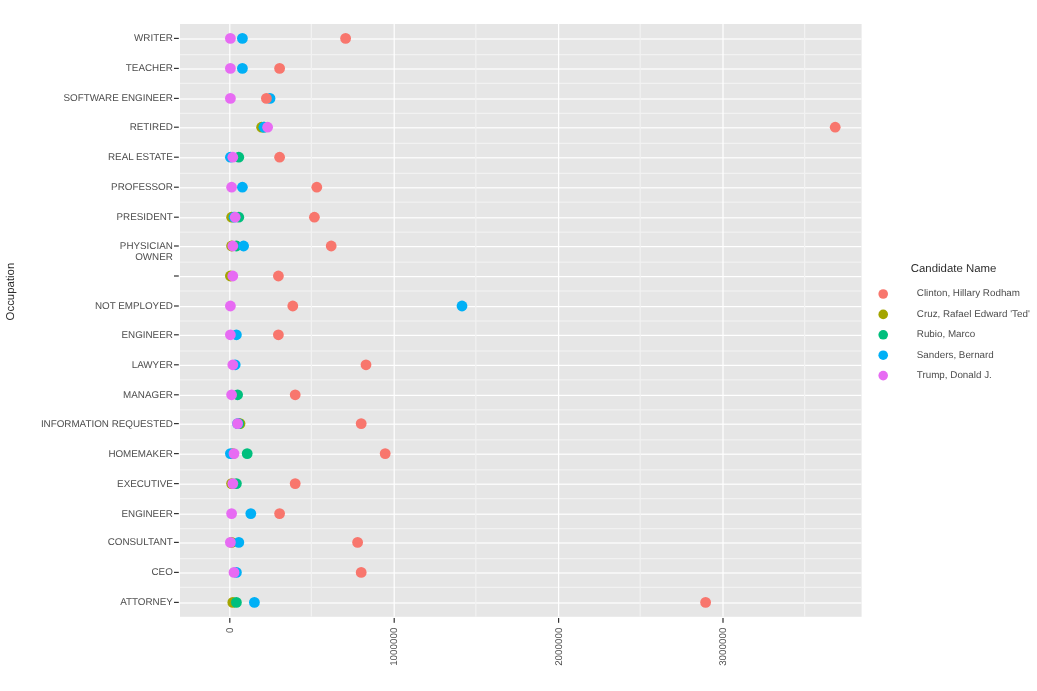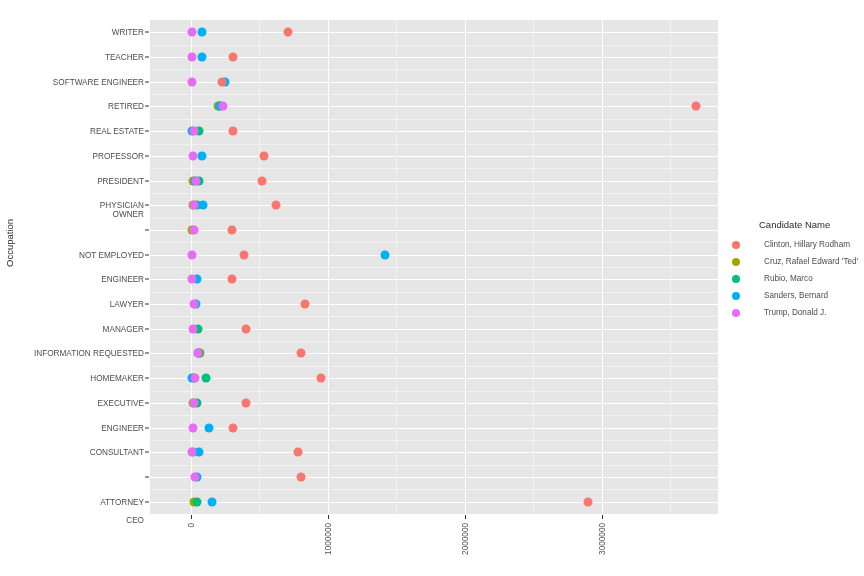--- a/index.html
+++ b/index.html
@@ -337,21 +337,21 @@
       <div class="y-label-txt" style="top: 333.45px;">INFORMATION REQUESTED</div>
       <div class="y-tick-mark" style="top: 333.45px;"></div>
       <div class="y-label-txt" style="top: 358.15px;">HOMEMAKER</div>
       <div class="y-tick-mark" style="top: 358.15px;"></div>
       <div class="y-label-txt" style="top: 382.85px;">EXECUTIVE</div>
       <div class="y-tick-mark" style="top: 382.85px;"></div>
       <div class="y-label-txt" style="top: 407.55px;">ENGINEER</div>
       <div class="y-tick-mark" style="top: 407.55px;"></div>
       <div class="y-label-txt" style="top: 432.25px;">CONSULTANT</div>
       <div class="y-tick-mark" style="top: 432.25px;"></div>
-      <div class="y-label-txt" style="top: 456.95px; margin-top: 43px;">CEO</div>
+      <div class="y-label-txt" style="top: 456.95px;">CEO</div>
       <div class="y-tick-mark" style="top: 456.95px;"></div>
       <div class="y-label-txt" style="top: 481.65px;">ATTORNEY</div>
       <div class="y-tick-mark" style="top: 481.65px;"></div>
     </div>
 
   <div class="axis-title-y">Occupation</div>
 
   <div id="x-ticks">
       <div class="x-tick-mark" style="left: 191.06px;"></div>
       <div class="x-tick-txt" style="left: 187.06px;">0</div>

